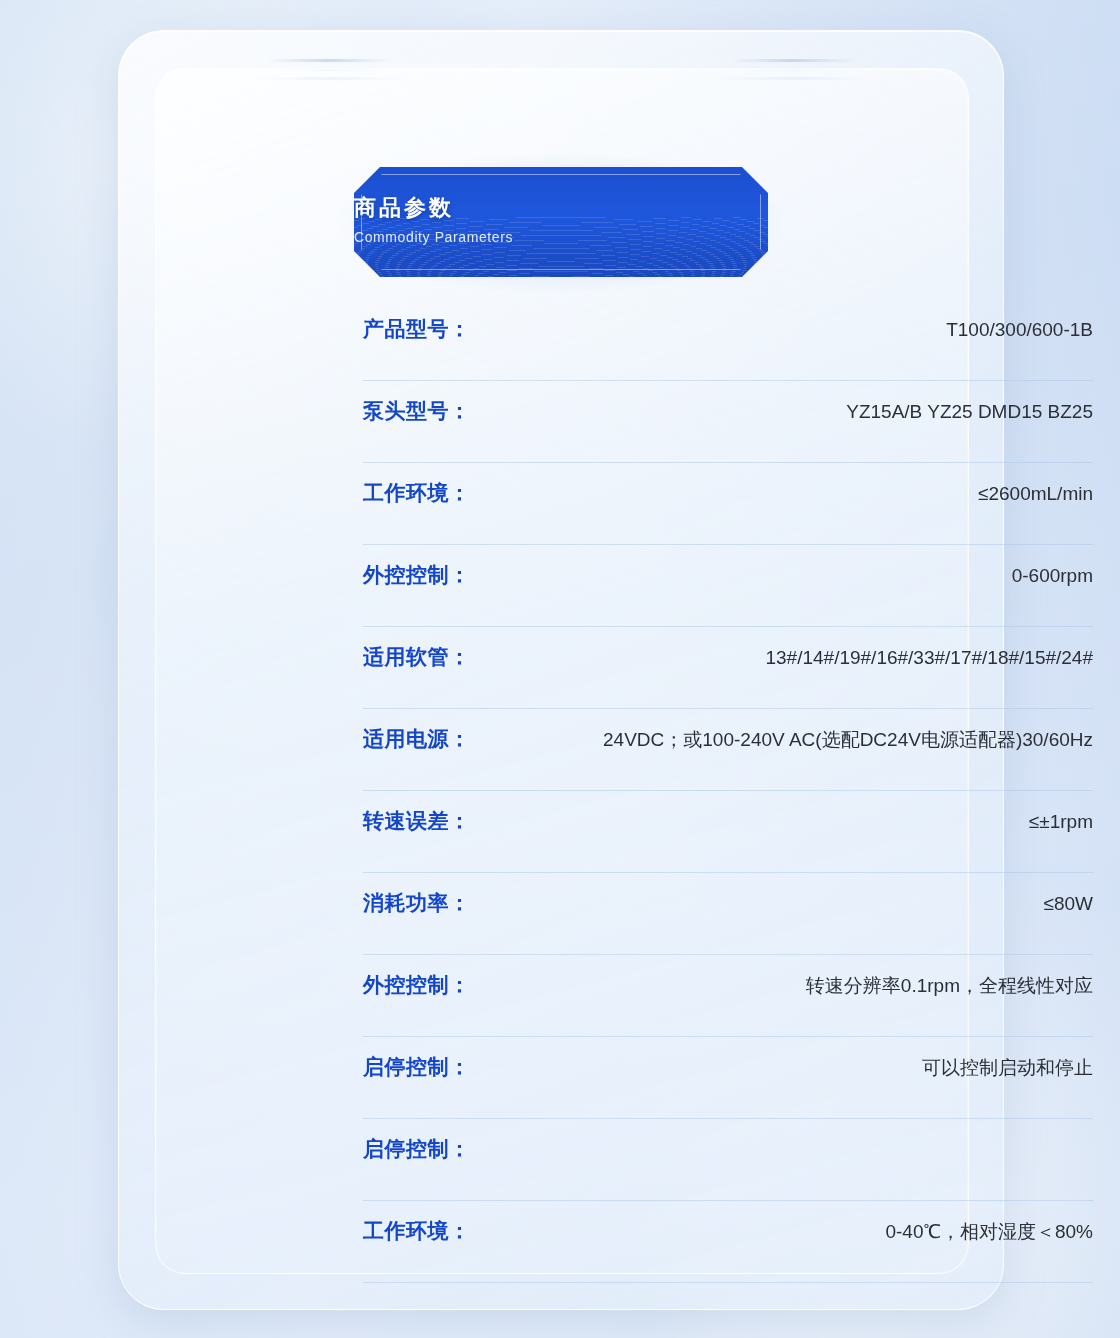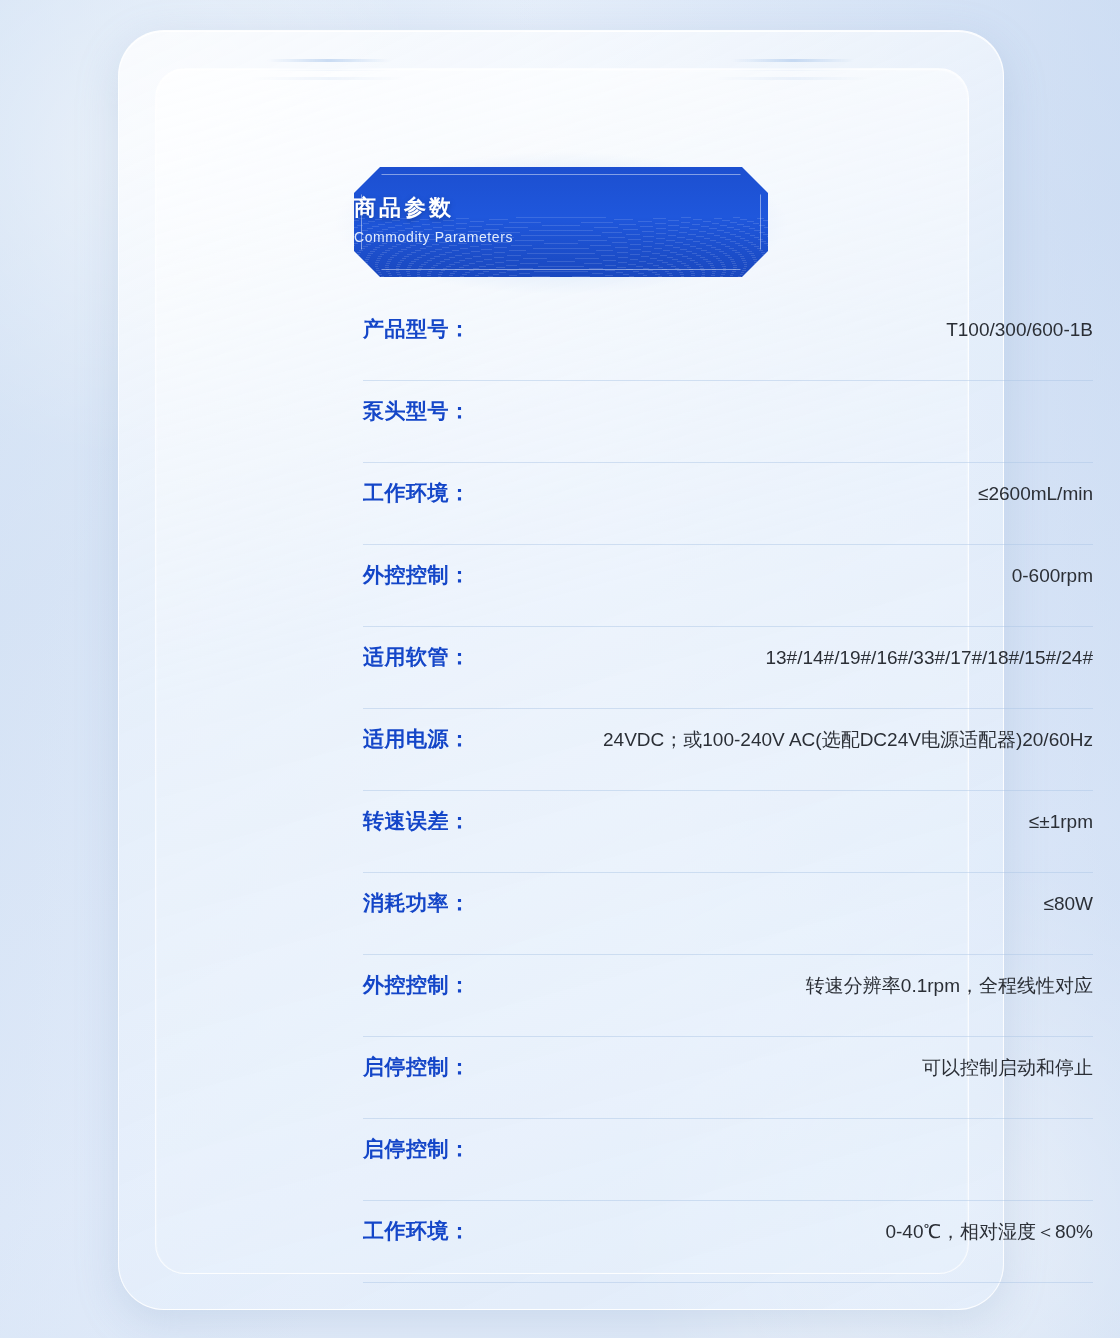--- a/index.html
+++ b/index.html
@@ -209,36 +209,37 @@
     </div>
   </div>
 
   <div class="spec-list">
     <div class="spec-row">
       <div class="spec-label">产品型号：</div>
       <div class="spec-value">T100/300/600-1B</div>
     </div>
     <div class="spec-row">
       <div class="spec-label">泵头型号：</div>
+      <div class="spec-value">YZ15A/B  YZ25  DMD15  BZ25</div>
     </div>
     <div class="spec-row">
       <div class="spec-label">工作环境：</div>
       <div class="spec-value">≤2600mL/min</div>
     </div>
     <div class="spec-row">
       <div class="spec-label">外控控制：</div>
       <div class="spec-value">0-600rpm</div>
     </div>
     <div class="spec-row">
       <div class="spec-label">适用软管：</div>
       <div class="spec-value">13#/14#/19#/16#/33#/17#/18#/15#/24#</div>
     </div>
     <div class="spec-row">
       <div class="spec-label">适用电源：</div>
-      <div class="spec-value">24VDC；或100-240V AC(选配DC24V电源适配器)20/60Hz</div>
+      <div class="spec-value">24VDC；或100-240V AC(选配DC24V电源适配器)30/60Hz</div>
     </div>
     <div class="spec-row">
       <div class="spec-label">转速误差：</div>
       <div class="spec-value">≤±1rpm</div>
     </div>
     <div class="spec-row">
       <div class="spec-label">消耗功率：</div>
       <div class="spec-value">≤80W</div>
     </div>
     <div class="spec-row">

